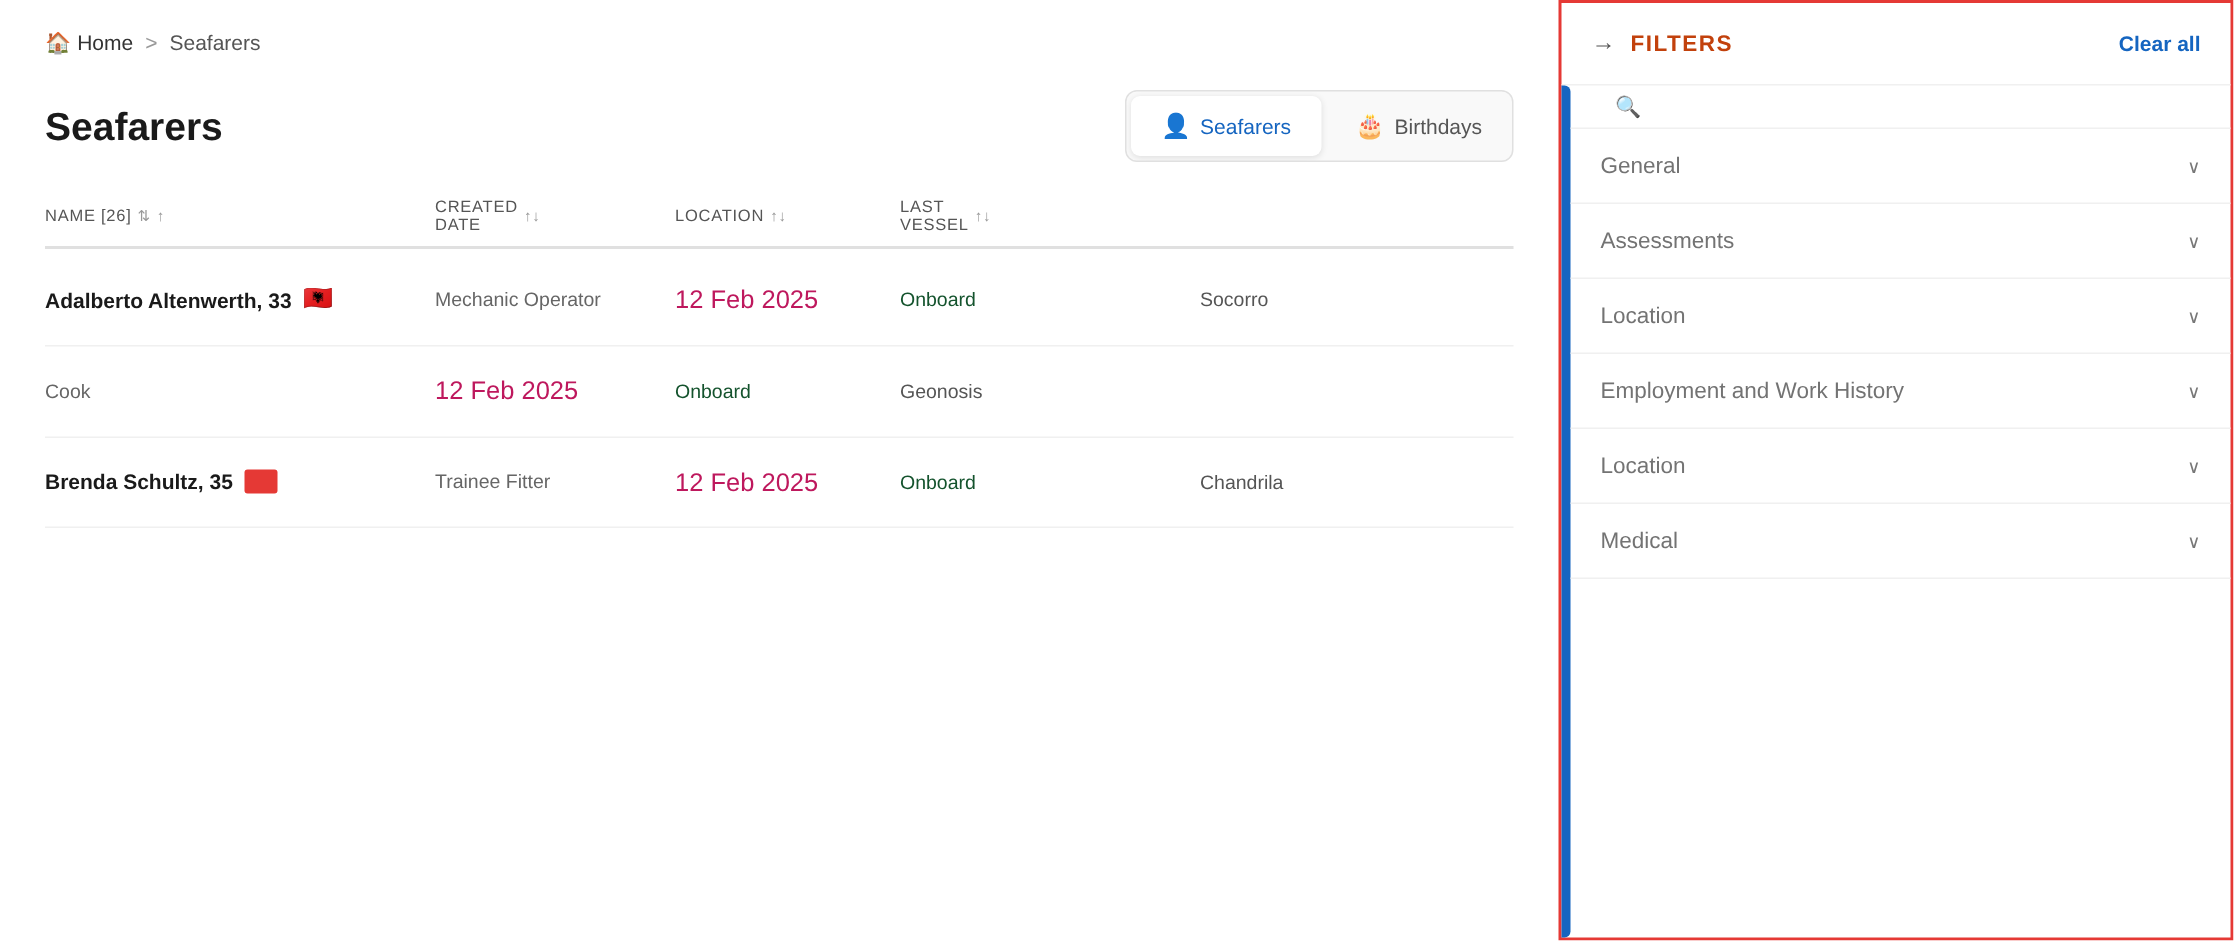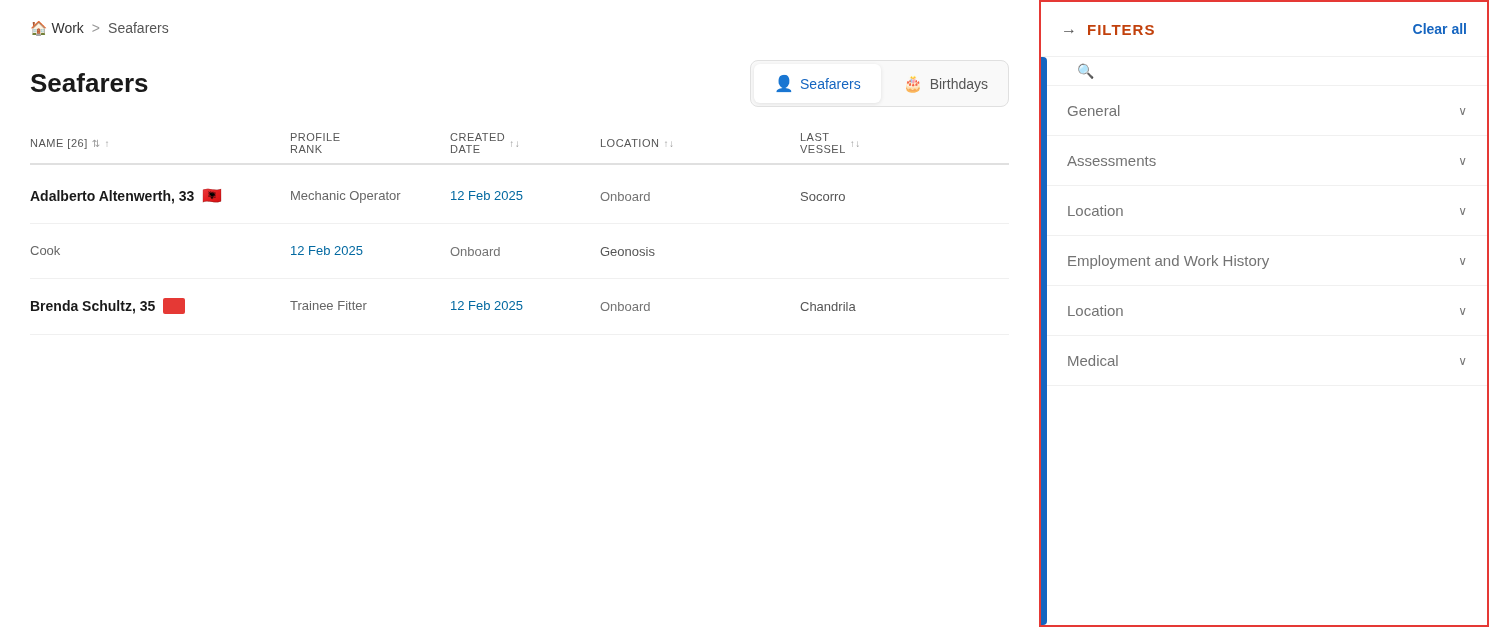--- a/index.html
+++ b/index.html
@@ -29,22 +29,22 @@
     
     .table-container { width: 100%; }
     .table-header-row { display: grid; grid-template-columns: 260px 160px 150px 200px 200px; border-bottom: 2px solid #e0e0e0; padding-bottom: 8px; margin-bottom: 4px; }
     .th { font-size: 11px; font-weight: 400; color: #555; text-transform: uppercase; letter-spacing: 0.5px; display: flex; align-items: center; gap: 4px; }
     .sort-icon { color: #999; font-size: 10px; }
 
     .table-row { display: grid; grid-template-columns: 260px 160px 150px 200px 200px; padding: 18px 0; border-bottom: 1px solid #f0f0f0; align-items: center; }
 
     .cell-name { font-weight: 600; color: #1a1a1a; font-size: 14px; display: flex; align-items: center; gap: 8px; }
     .cell-rank { color: #666; font-size: 13px; line-height: 1.4; }
-    .cell-date { color: #0369a1; font-size: 13px; line-height: 1.4; }
-    .cell-location { color: #737373; font-size: 13px; }
+    .cell-date { color: #be185d; font-size: 17px; line-height: 1.4; }
+    .cell-location { color: #14532d; font-size: 13px; }
     .cell-vessel { color: #555; font-size: 13px; }
 
     .flag { width: 22px; height: 16px; display: inline-block; border-radius: 2px; overflow: hidden; font-size: 16px; line-height: 16px; }
 
     
     .sidebar { width: 450px; border: 2px solid #e53935; background: #fff; display: flex; flex-direction: column; }
 
     .sidebar-header { display: flex; align-items: center; justify-content: space-between; padding: 18px 20px; border-bottom: 1px solid #f0f0f0; }
     .sidebar-title-group { display: flex; align-items: center; gap: 10px; }
     .arrow-icon { font-size: 16px; color: #555; }
@@ -68,21 +68,21 @@
 </head>
 <body>
 
 <div class="page-wrapper">
 
   <div class="main-content">
 
     <div class="breadcrumb">
       <span class="breadcrumb-home">
         <span>🏠</span>
-        <span>Work</span>
+        <span>Home</span>
       </span>
       <span class="breadcrumb-separator">&gt;</span>
       <span class="breadcrumb-current">Seafarers</span>
     </div>
 
     <div class="page-header">
       <h1 class="page-title">Seafarers</h1>
 
       <div class="tab-group">
         <button class="tab-btn active">
@@ -97,23 +97,20 @@
     </div>
 
     <div class="table-container">
       <div class="table-header-row">
         <div class="th">
           <span>NAME [26]</span>
           <span class="sort-icon">⇅</span>
           <span class="sort-icon">↑</span>
         </div>
         <div class="th">
-          <span>PROFILE<br>RANK</span>
-        </div>
-        <div class="th">
           <span>CREATED<br>DATE</span>
           <span class="sort-icon">↑↓</span>
         </div>
         <div class="th">
           <span>LOCATION</span>
           <span class="sort-icon">↑↓</span>
         </div>
         <div class="th">
           <span>LAST<br>VESSEL</span>
           <span class="sort-icon">↑↓</span>

